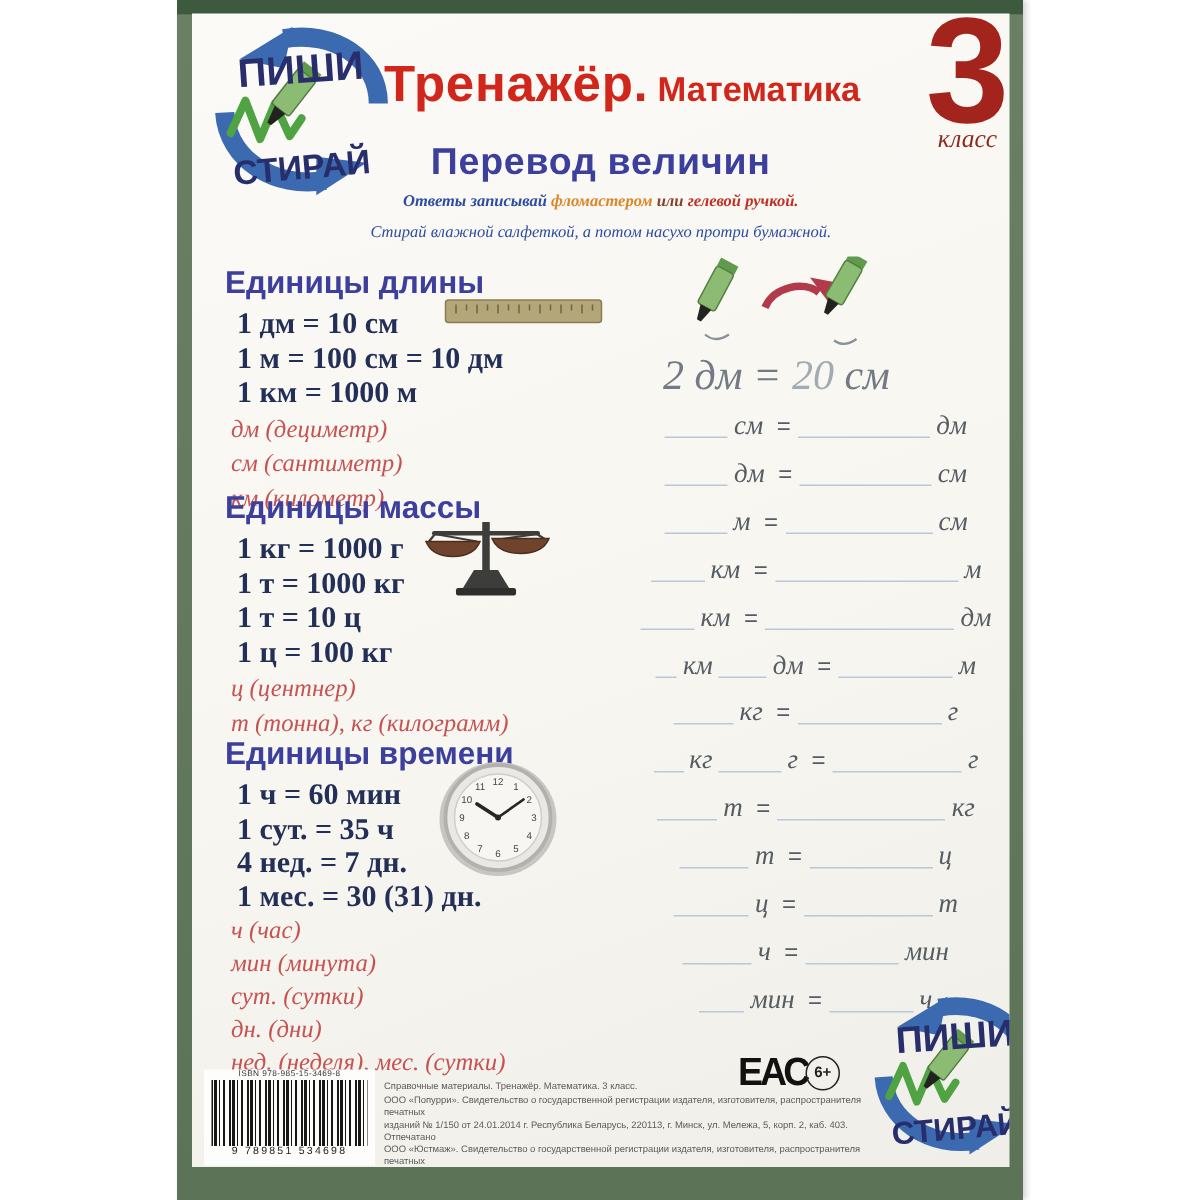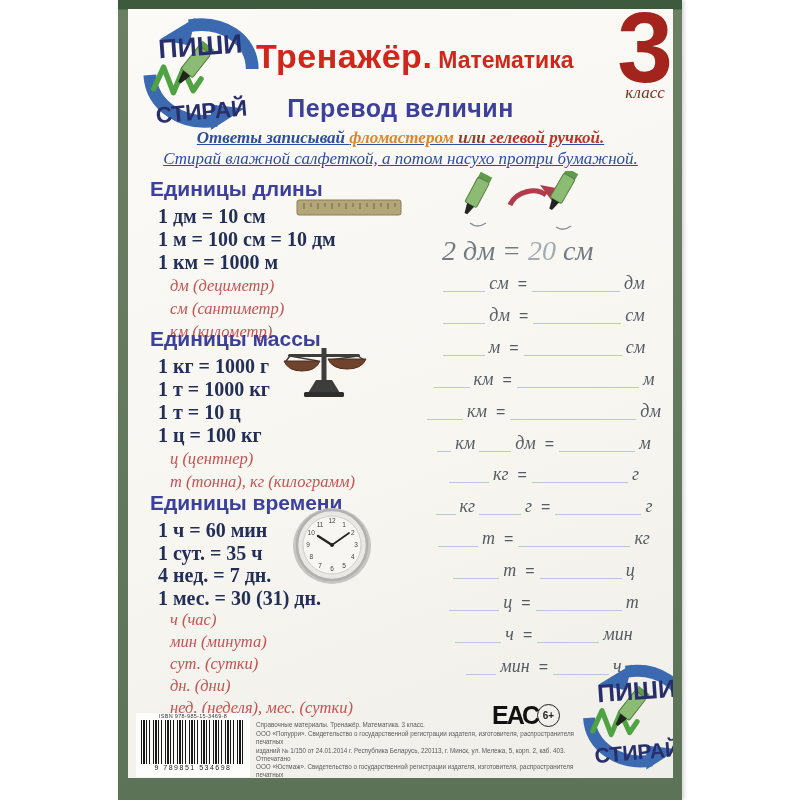--- a/index.html
+++ b/index.html
@@ -20,36 +20,36 @@
   .series-title{font-size:34px;font-weight:bold;color:var(--title-red,#d0261b);letter-spacing:.5px;}
   .series-subject{font-size:23px;font-weight:bold;color:var(--title-red,#d0261b);margin-left:6px;}
   .grade{position:absolute;left:482px;top:-12px;width:70px;text-align:center;}
   .grade-number{font-size:100px;line-height:1;font-weight:bold;color:var(--grade-red,#a3241d);
                 font-family:"Liberation Sans",sans-serif;}
   .grade-label{font-size:17px;font-style:italic;color:#8c2a20;font-family:"Liberation Serif",serif;
                margin-top:-14px;}
   .page-title{position:absolute;left:0;top:85px;width:100%;text-align:center;
               font-size:25px;font-weight:bold;color:var(--header-blue,#3c3f9c);letter-spacing:.5px;}
   .instr{position:absolute;width:100%;text-align:center;font-family:"Liberation Serif",serif;
-         font-style:italic;font-size:17px;color:var(--instr-blue,#2c4da0);text-decoration:underline;}
+         font-style:italic;font-size:11px;color:var(--instr-blue,#2c4da0);}
   .instr-1{top:119px;font-weight:bold;}
   .instr-2{top:140px;}
   .hl-o{color:var(--instr-orange,#dc8628);}
   .hl-m{color:#8a3d28;}
   .hl-r{color:var(--instr-red,#c03026);}
   
   .section{position:absolute;left:22px;width:280px;}
   .sec-length{top:168px;}
   .sec-mass{top:318px;}
   .sec-time{top:482px;}
   .sec-title{font-size:21px;font-weight:bold;color:var(--header-blue,#3c3f9c);margin-bottom:4px;}
   .facts{margin-left:8px;}
   .fact-line{font-family:"Liberation Serif",serif;font-weight:bold;font-size:20px;
              color:var(--fact-navy,#232f56);line-height:23px;white-space:nowrap;}
-  .units{margin-left:20px;}
+  .units{margin-left:4px;}
   .unit-line{font-family:"Liberation Serif",serif;font-style:italic;font-size:16.5px;
              color:var(--unit-red,#c75252);line-height:23px;white-space:nowrap;}
   .sec-time .fact-line{line-height:22.5px;}
   .sec-time .unit-line{line-height:22px;}
   
   .ruler{position:absolute;left:168px;top:190px;width:106px;height:17px;}
   .scales{position:absolute;left:150px;top:336px;width:92px;height:54px;}
   .clock{position:absolute;left:163px;top:497px;width:82px;height:80px;}
   .markers{position:absolute;left:336px;top:162px;width:128px;height:64px;}
   

